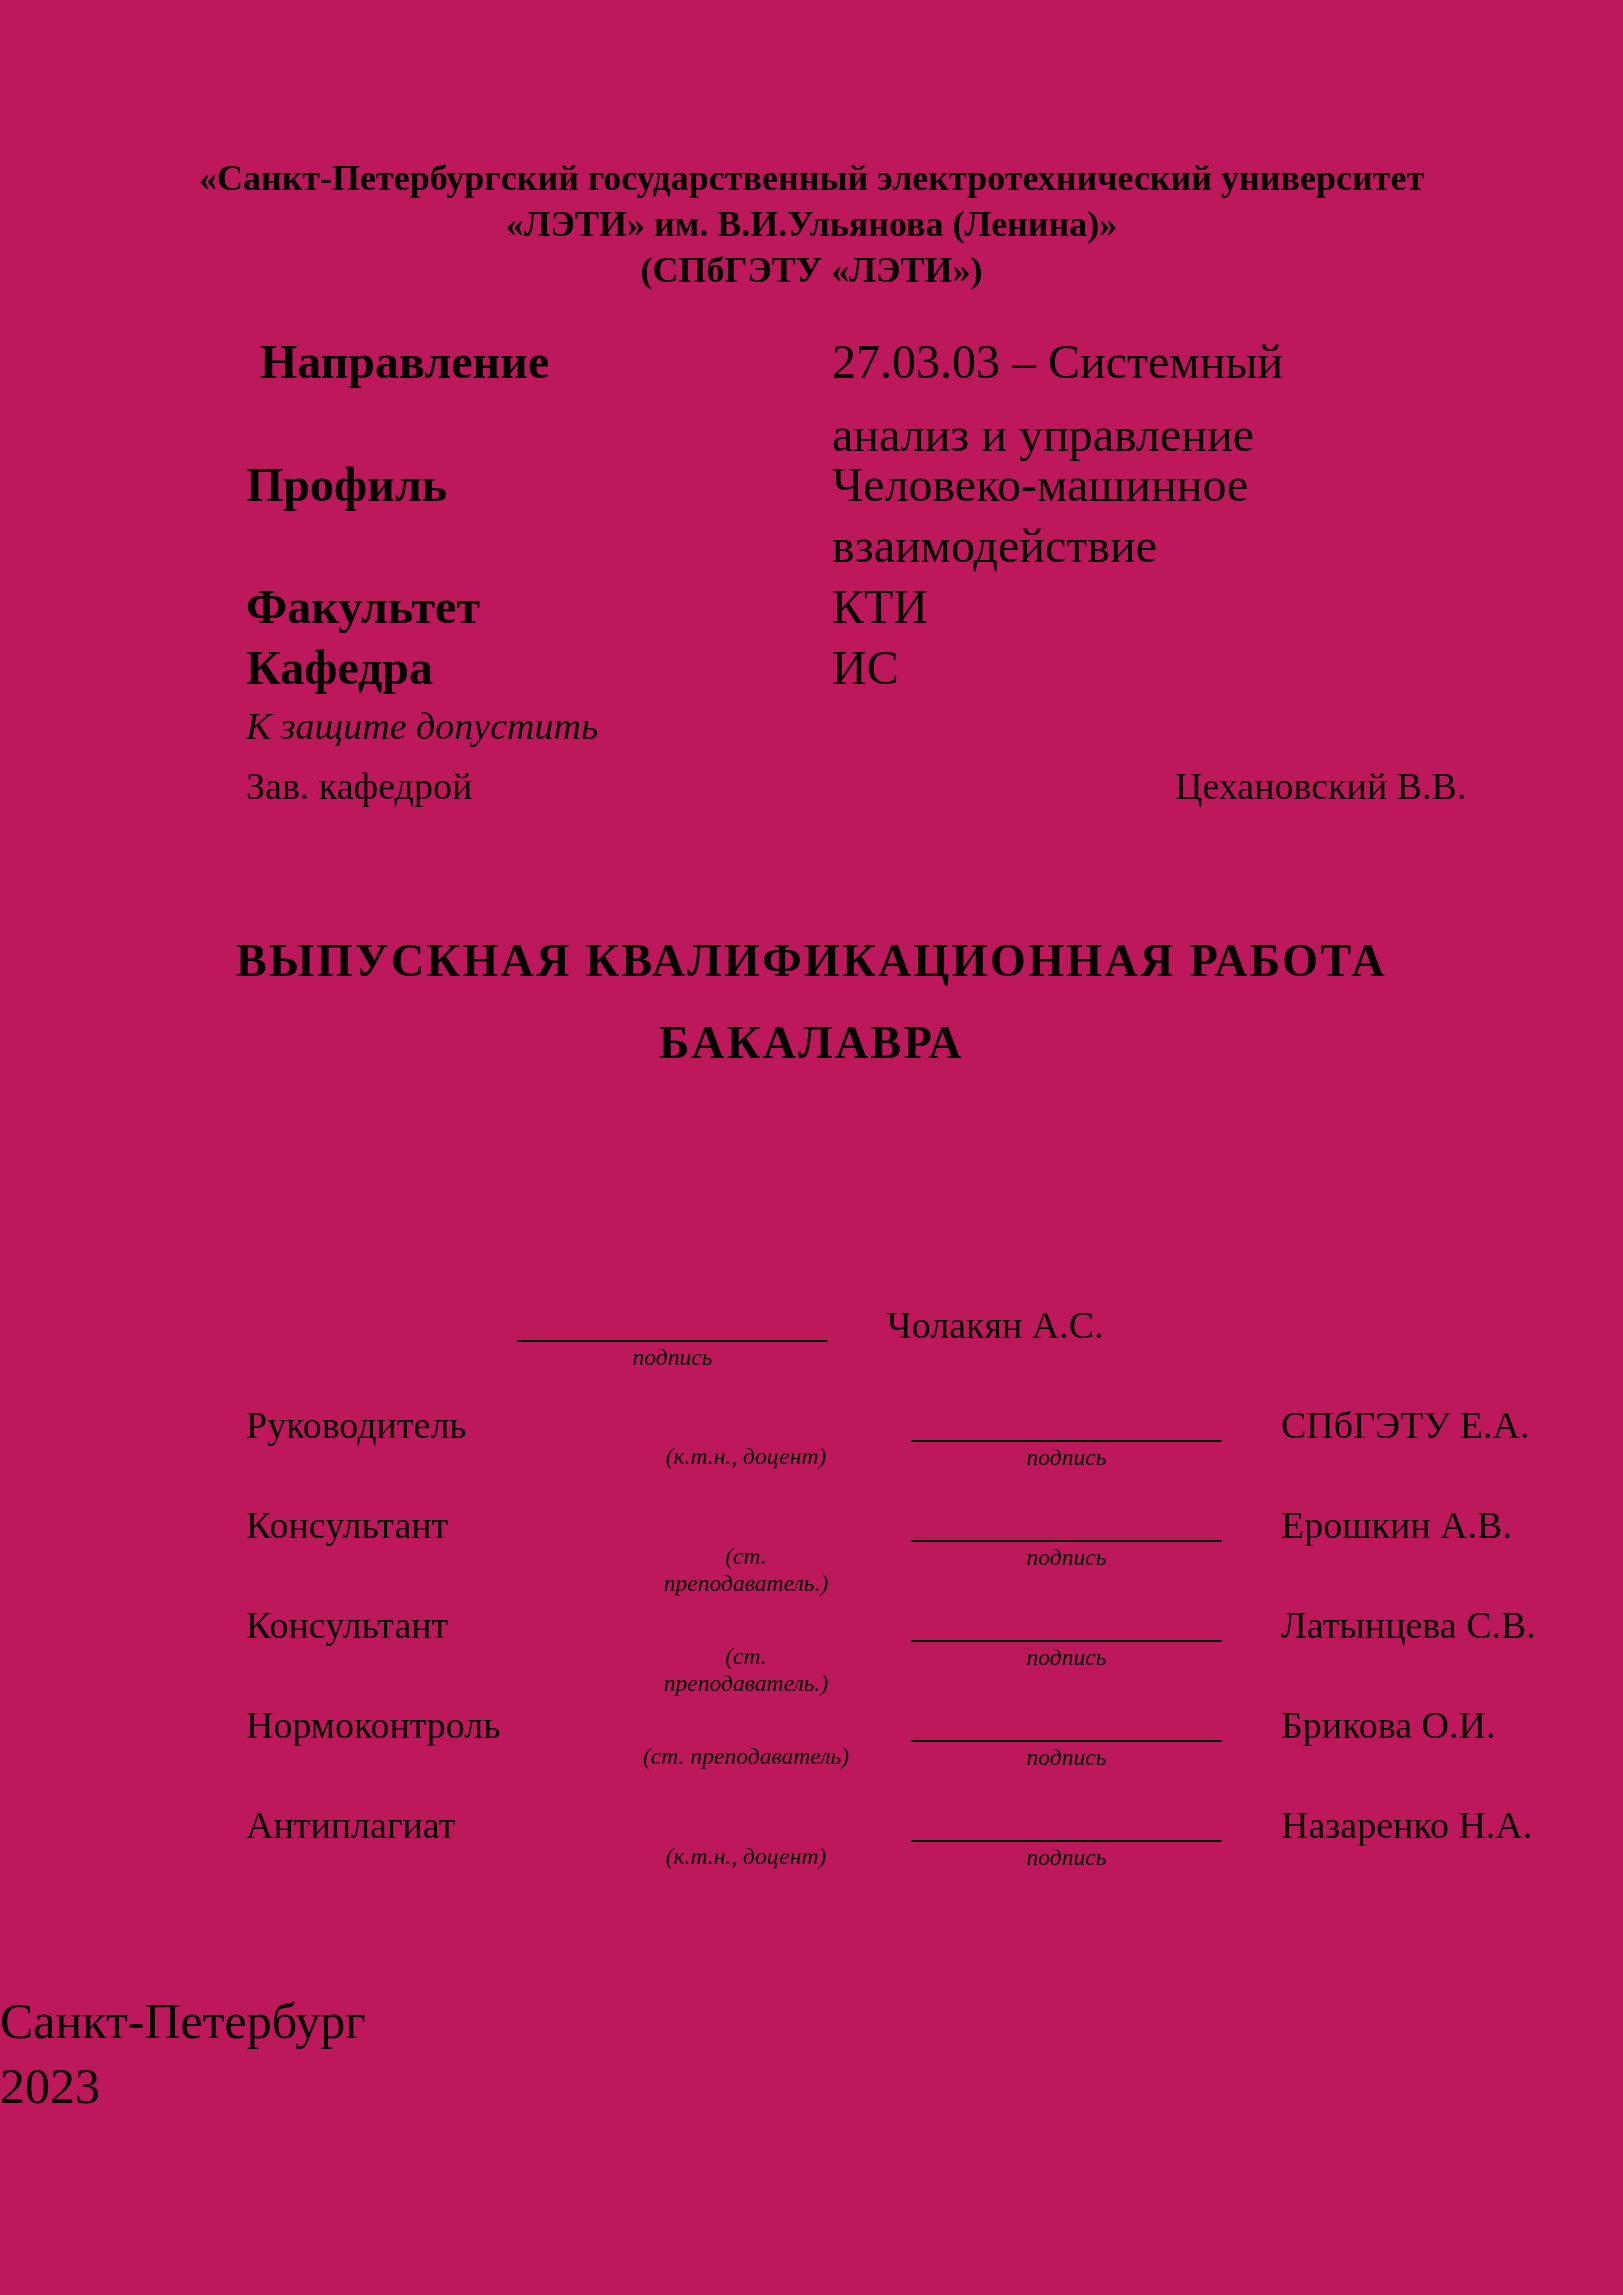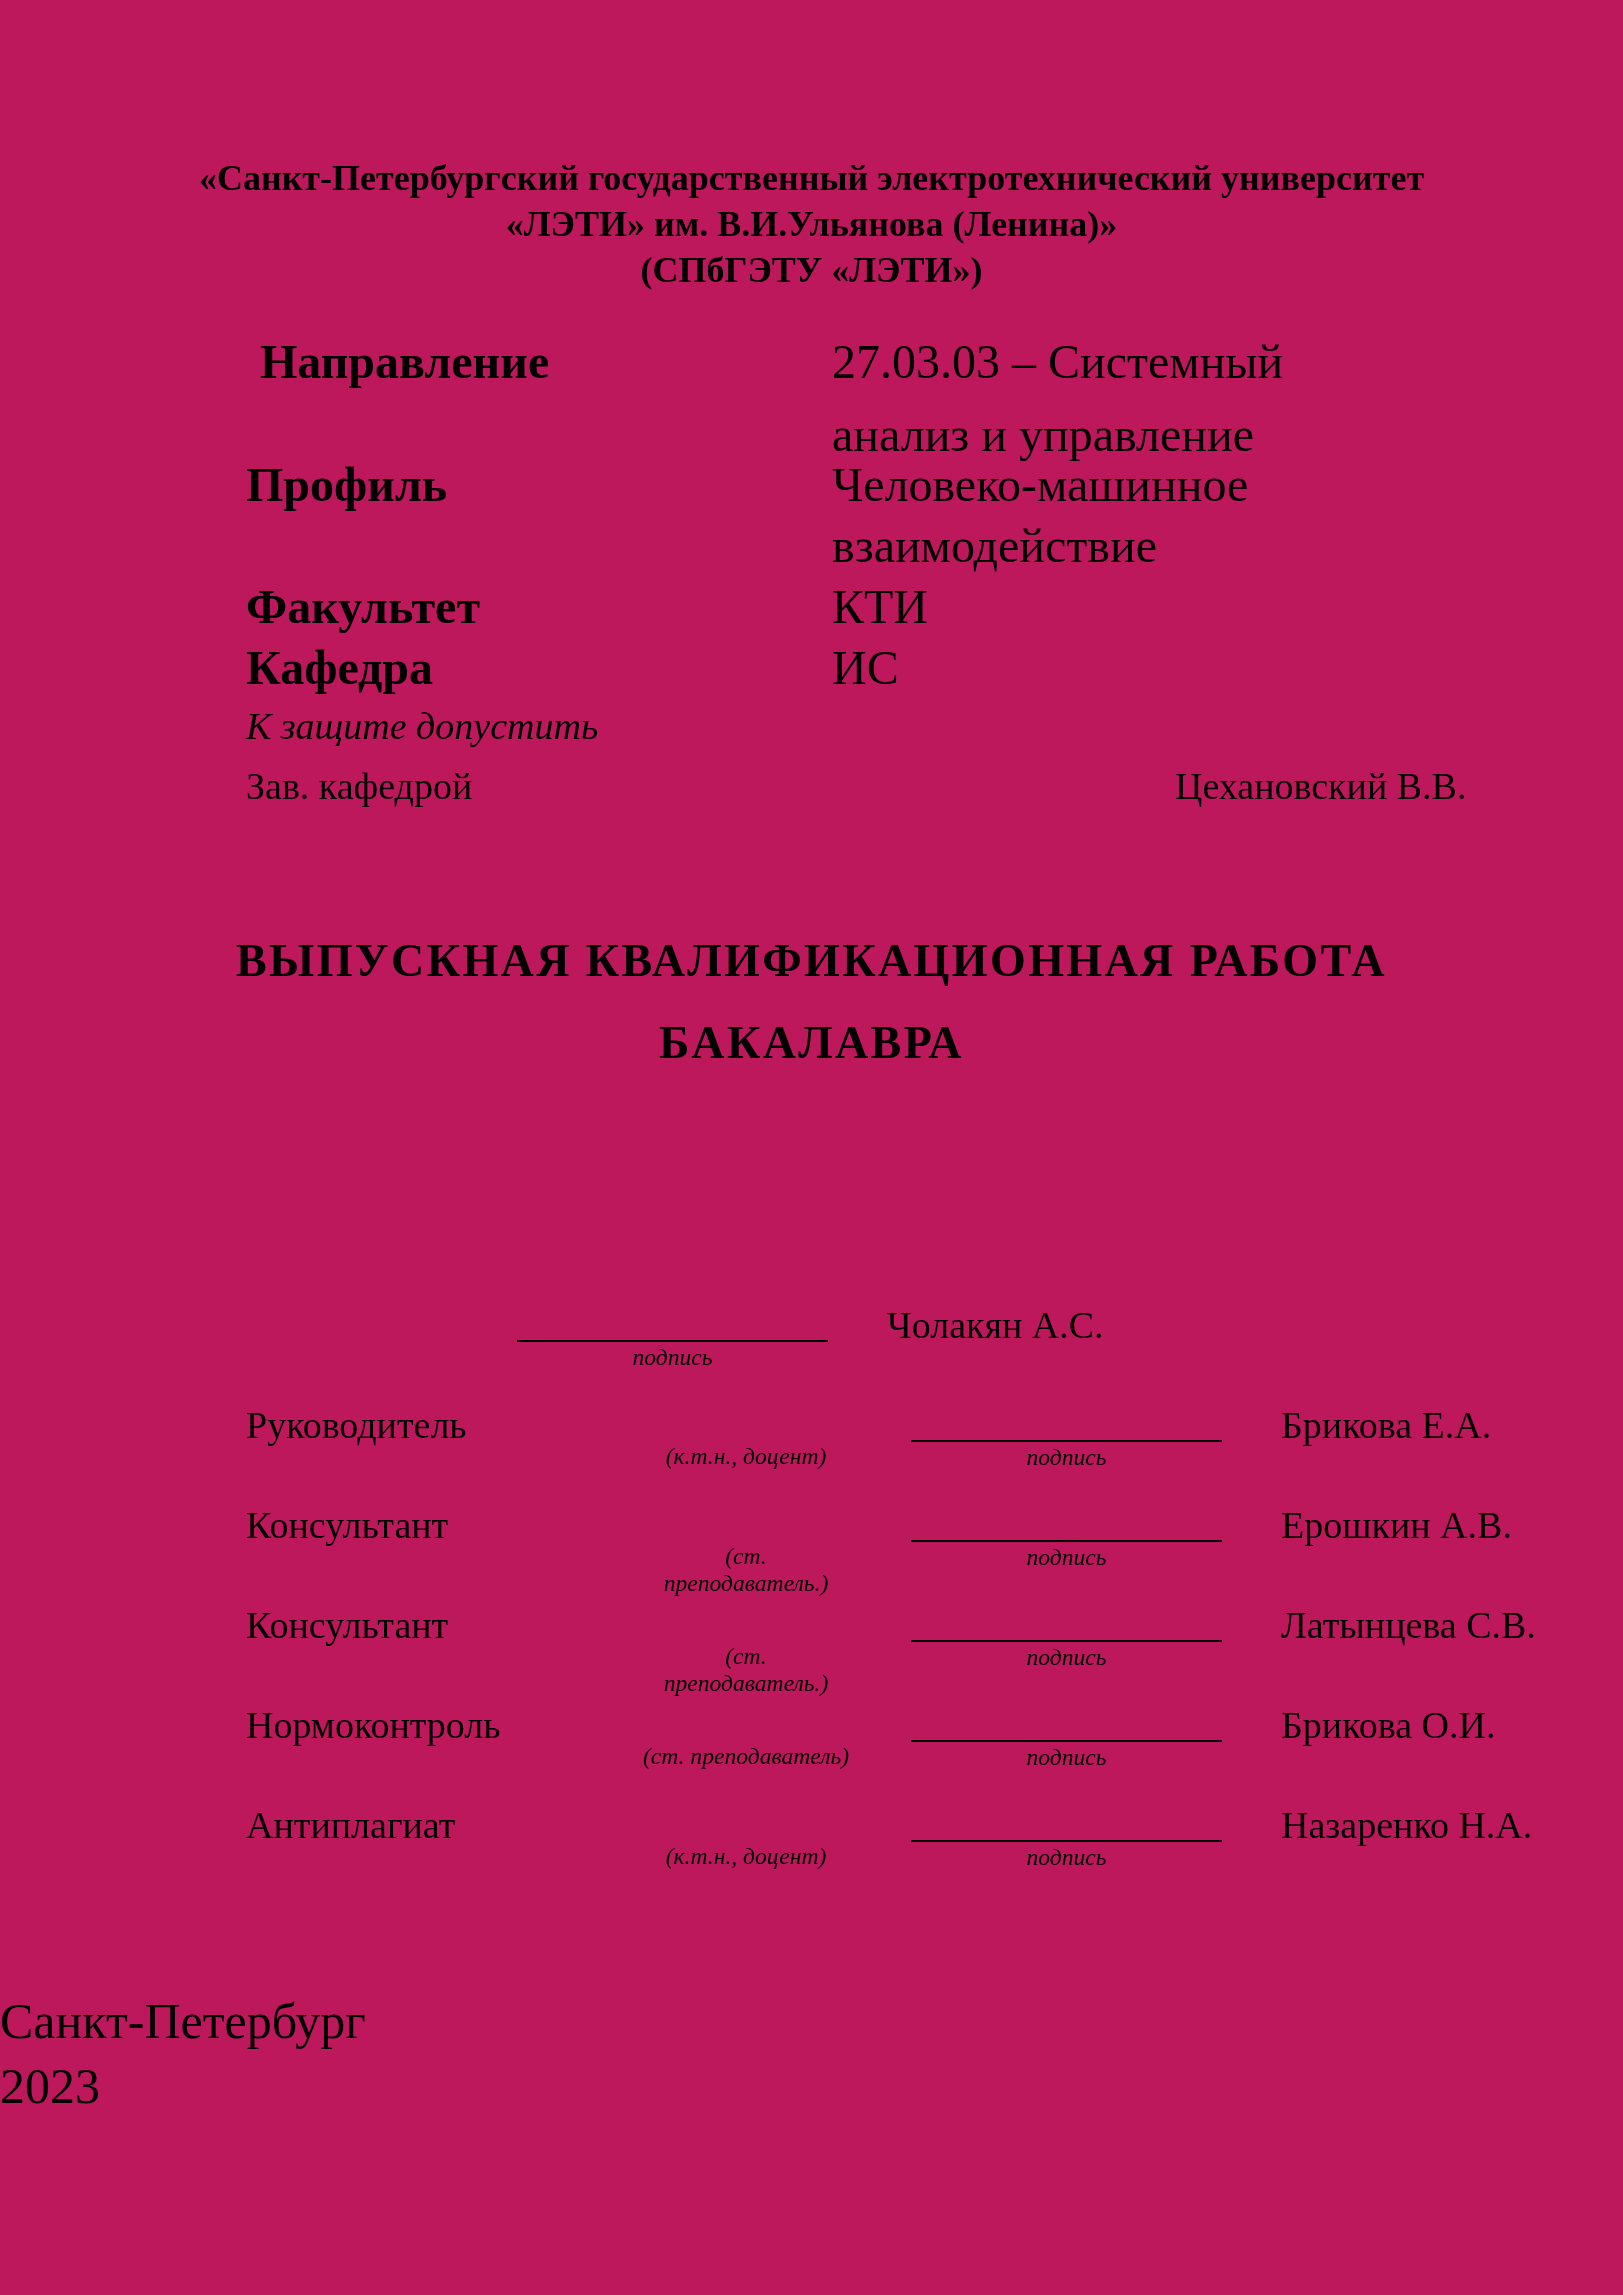--- a/index.html
+++ b/index.html
@@ -235,21 +235,21 @@
       <div class="sig-name">Чолакян А.С.</div>
     </div>
 
     <div class="sig-row">
       <div class="sig-role">Руководитель</div>
       <div class="sig-qual-col">(к.т.н., доцент)</div>
       <div class="sig-line-col">
         <div class="sig-line"></div>
         <div class="sig-caption">подпись</div>
       </div>
-      <div class="sig-name">Брикова Е.А.</div>
+      <div class="sig-name">СПбГЭТУ Е.А.</div>
     </div>
 
     <div class="sig-row">
       <div class="sig-role">Консультант</div>
       <div class="sig-qual-col">(ст. преподаватель.)</div>
       <div class="sig-line-col">
         <div class="sig-line"></div>
         <div class="sig-caption">подпись</div>
       </div>
       <div class="sig-name">Ерошкин А.В.</div>

